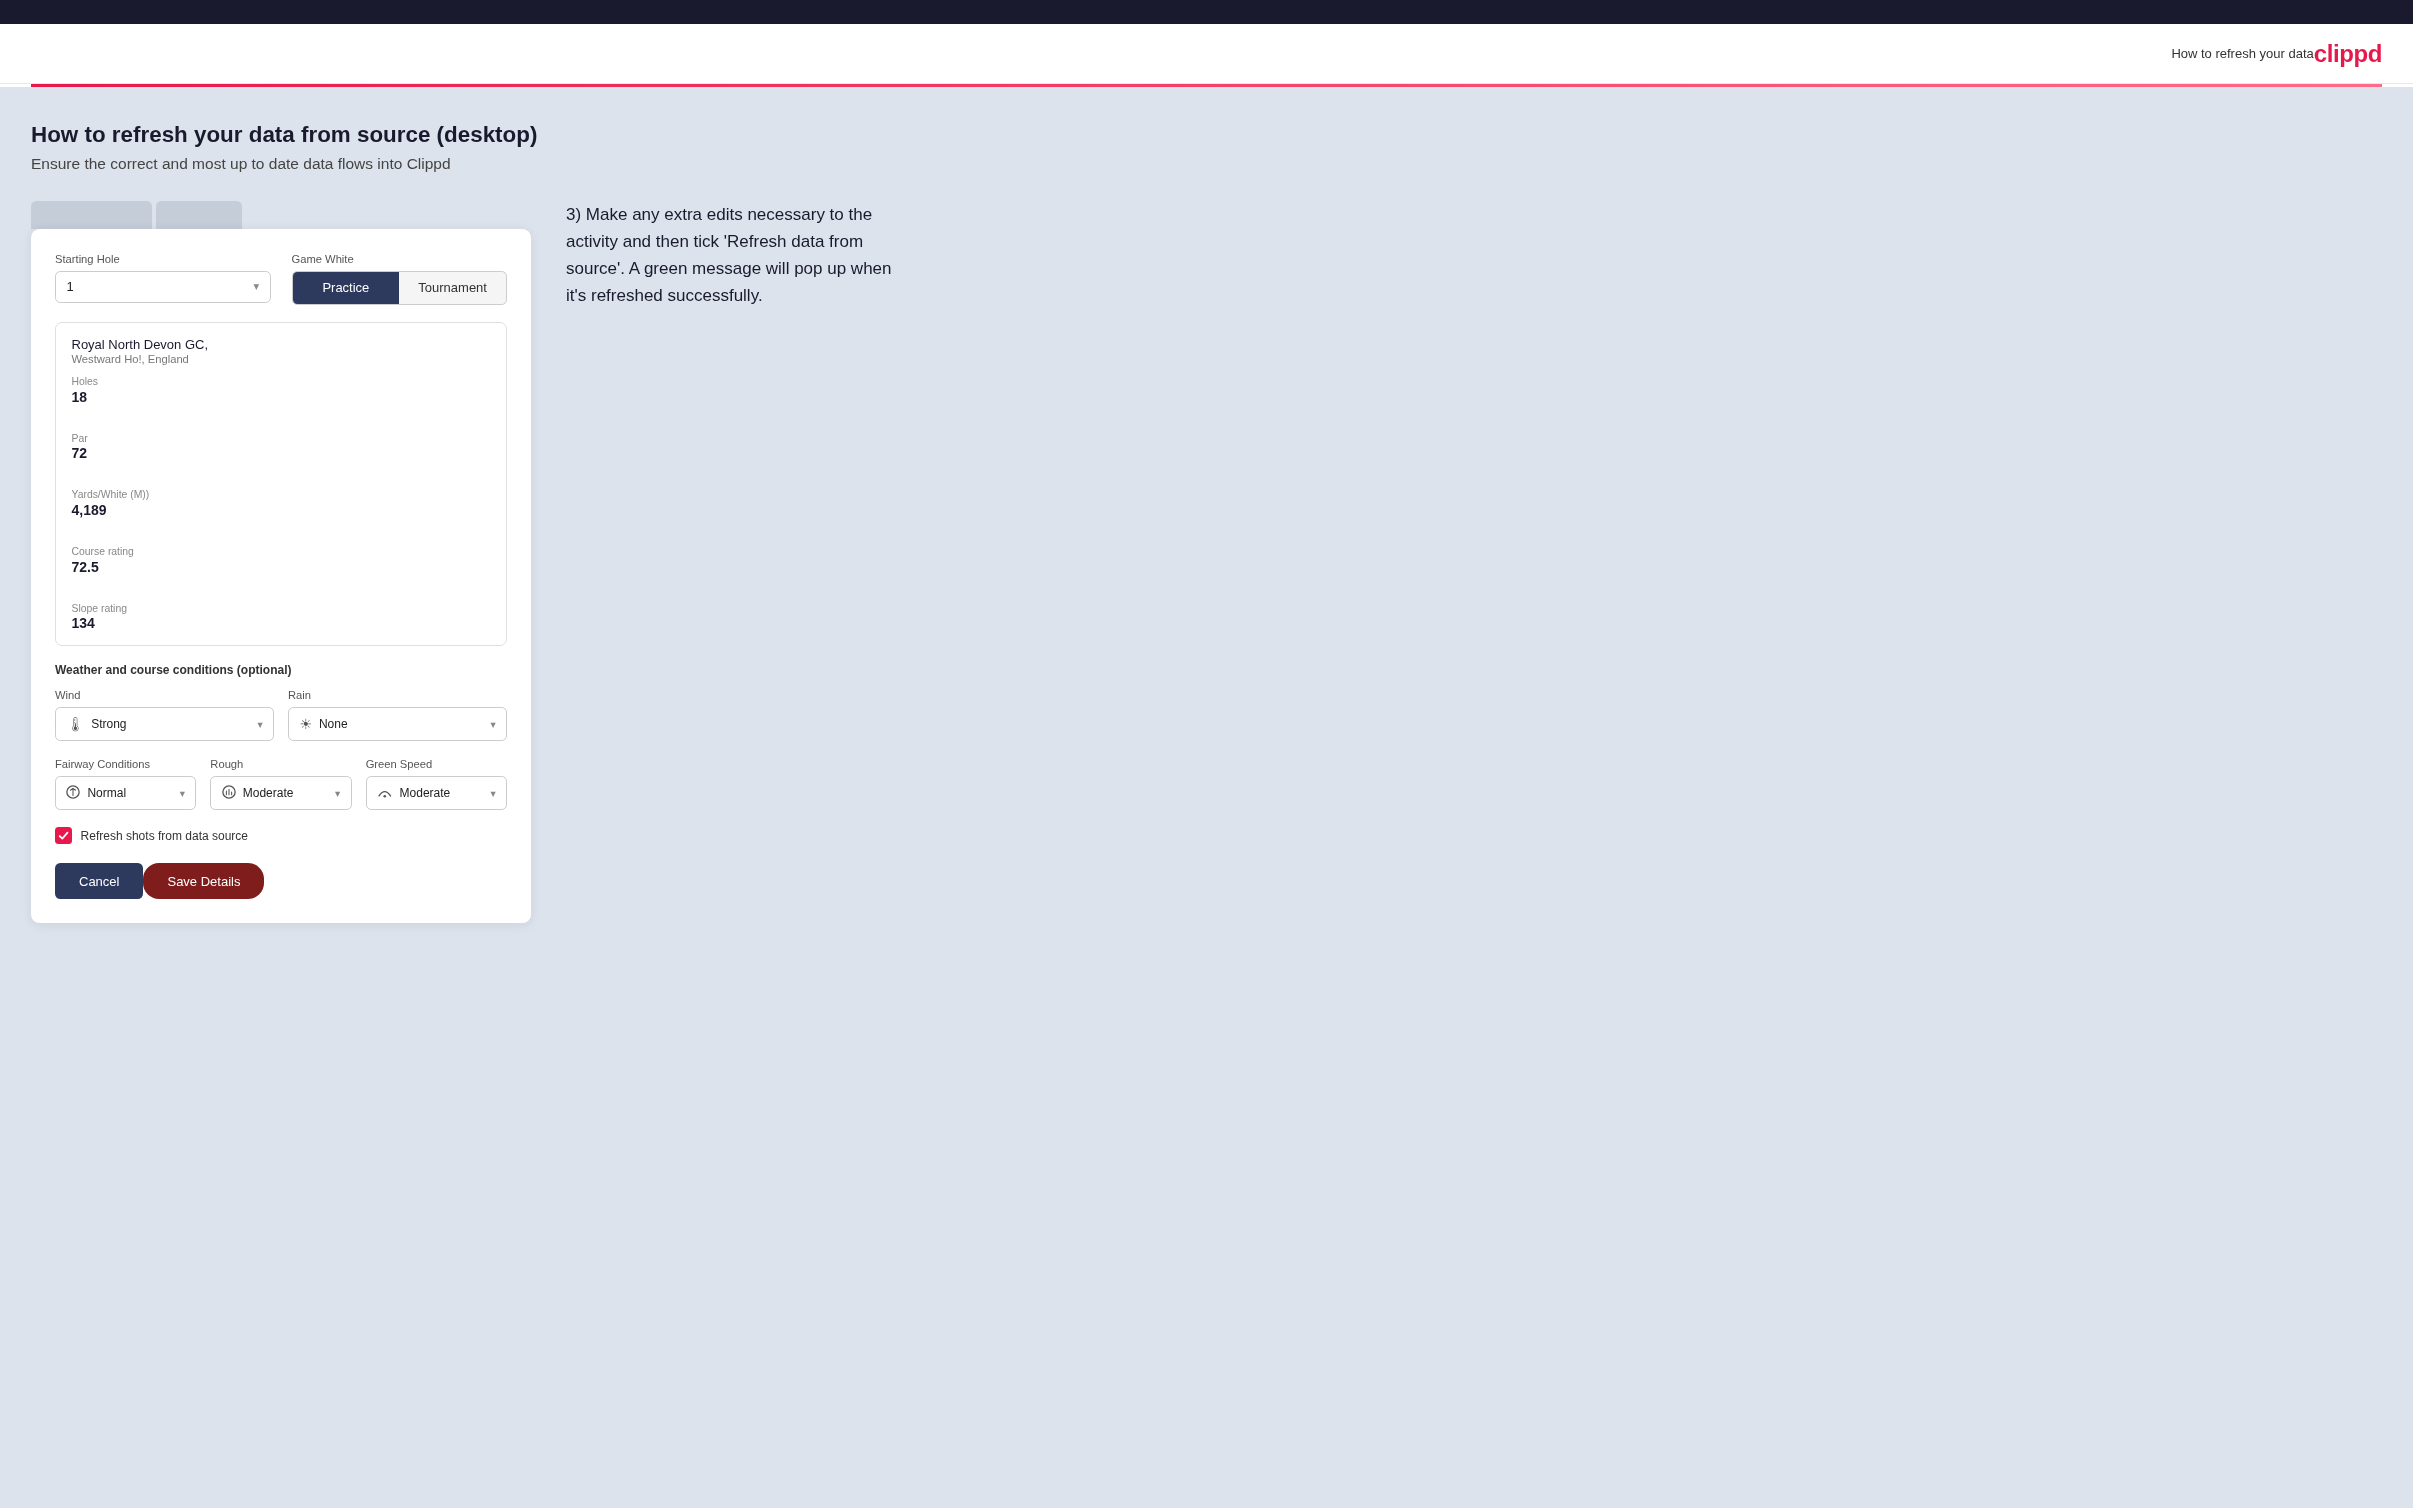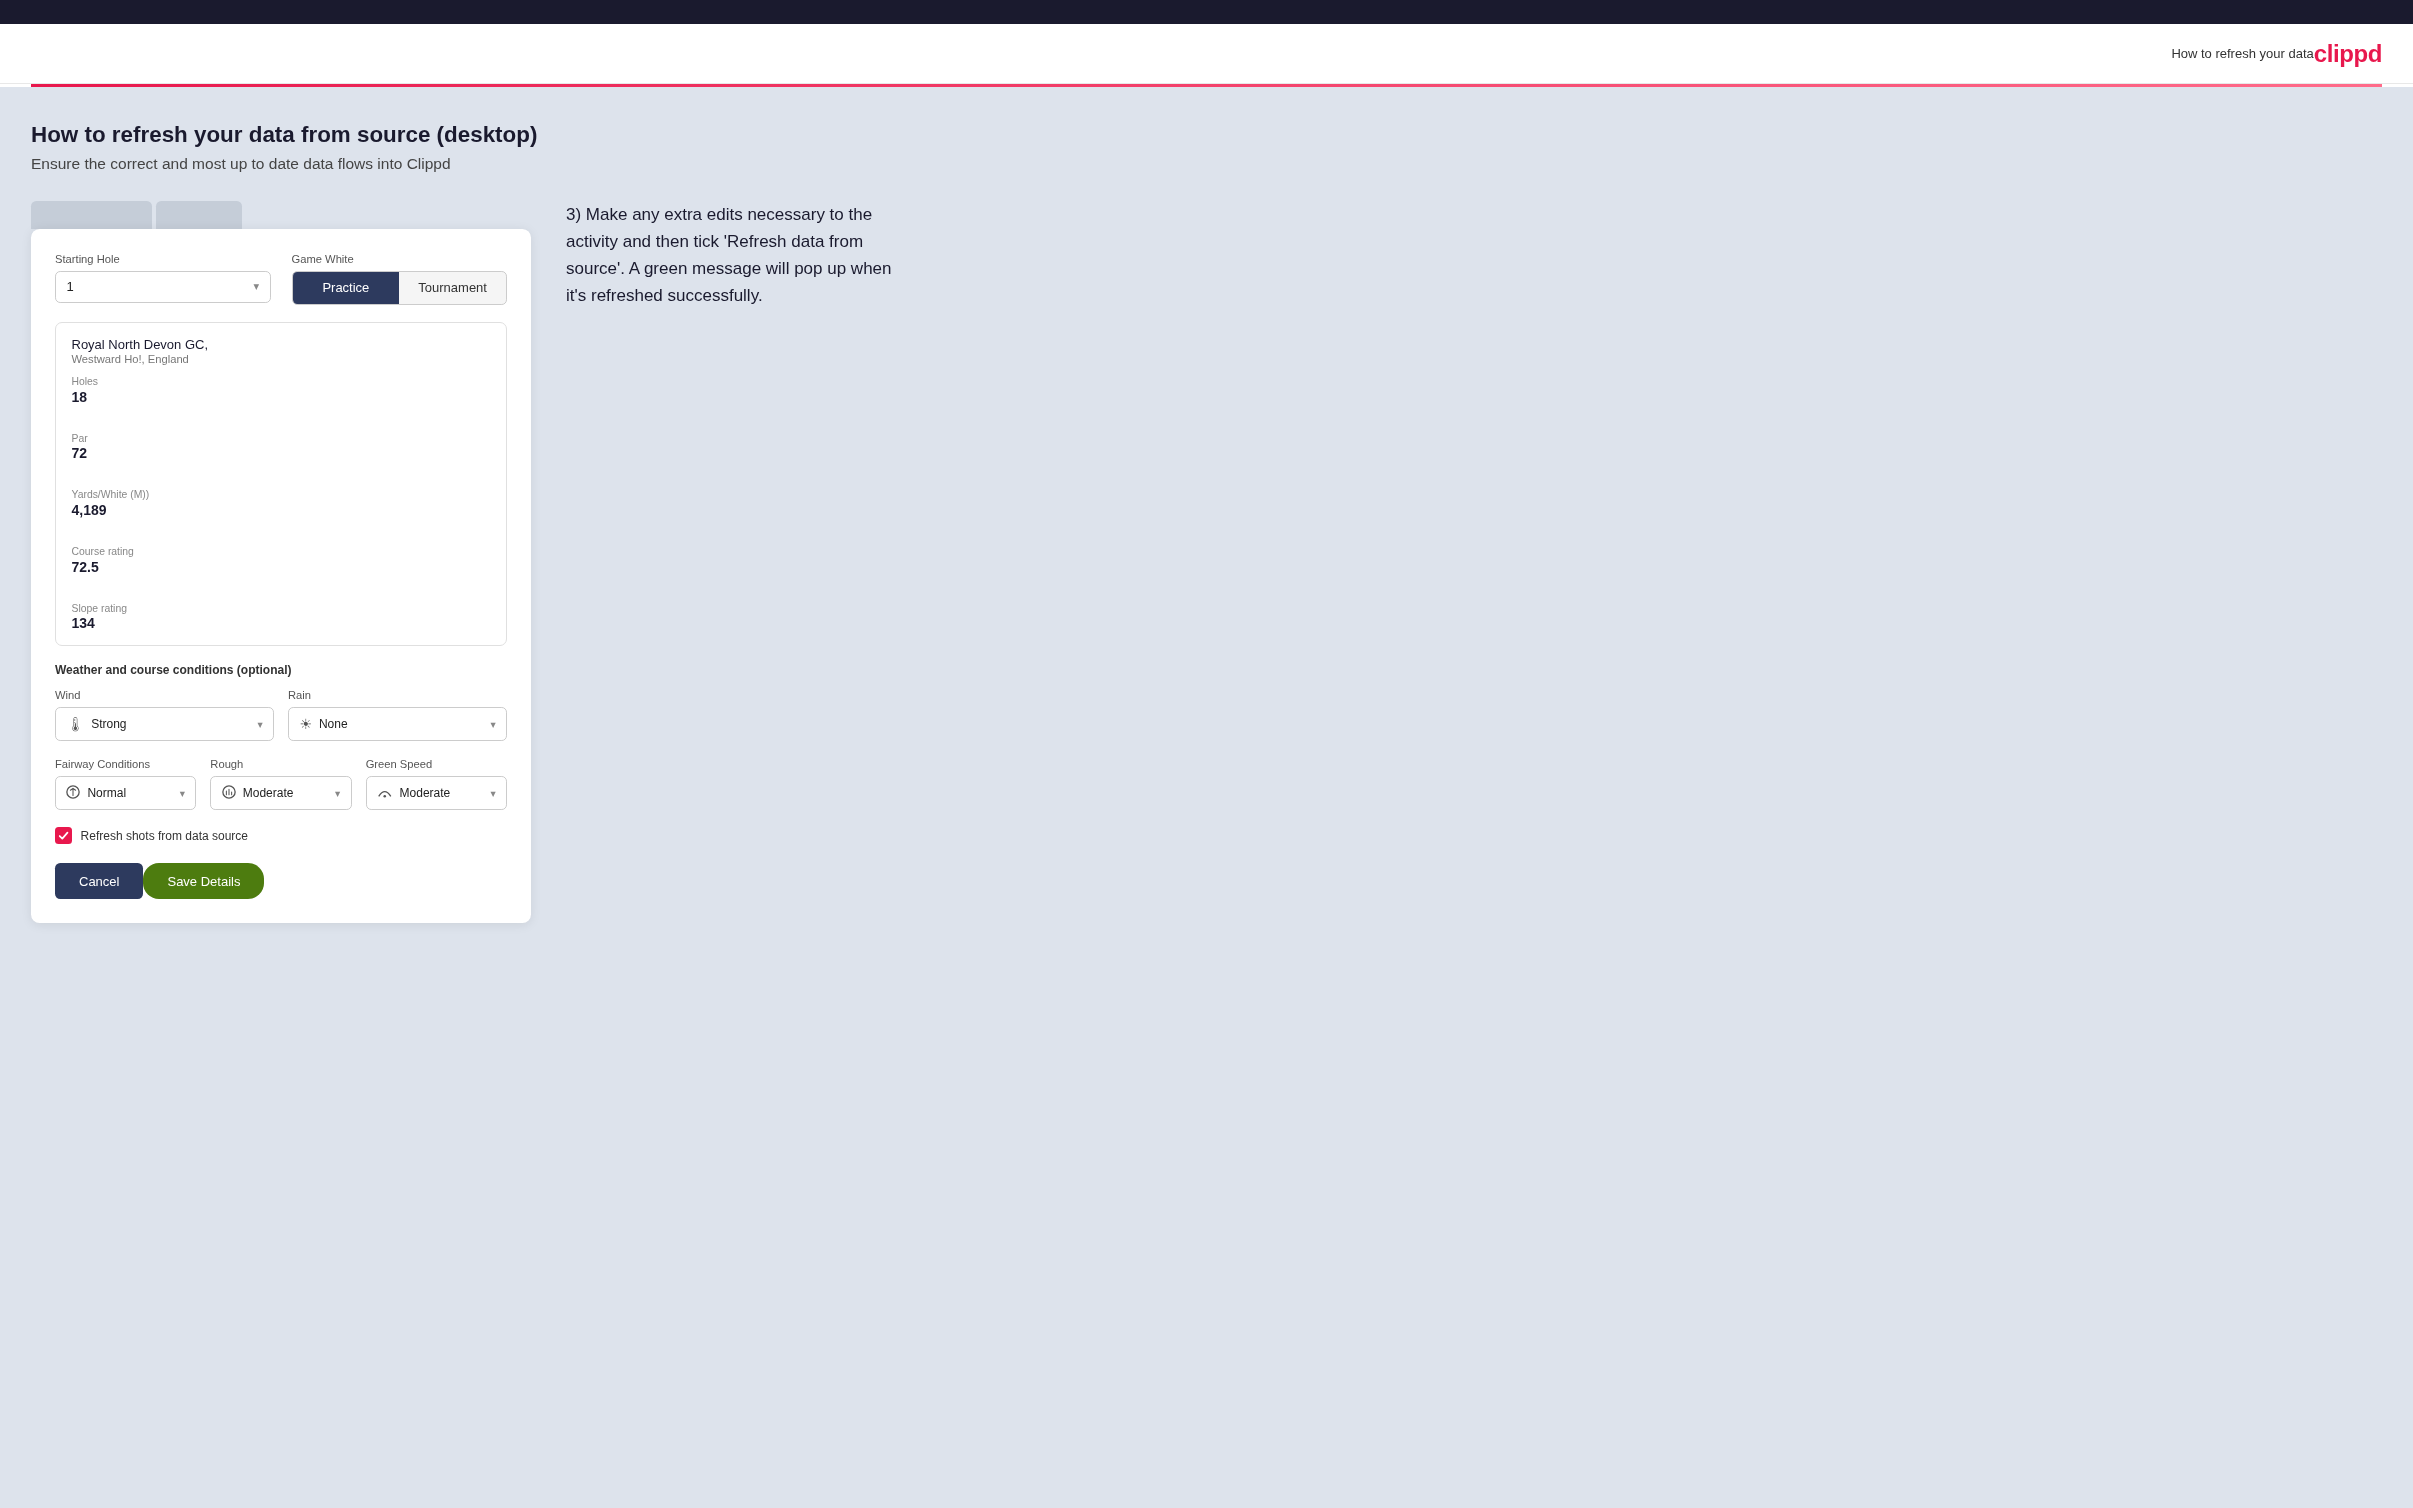--- a/index.html
+++ b/index.html
@@ -281,21 +281,21 @@
       color: #fff;
       border: none;
       border-radius: 5.2px;
       padding: 10.4px 24px;
       font-size: 13px;
       cursor: pointer;
       font-weight: 500;
     }
 
     .btn-save {
-      background: #4d7c0f;
+      background: #7f1d1d;
       color: #fff;
       border: none;
       border-radius: 16px;
       padding: 10.4px 24px;
       font-size: 13px;
       cursor: pointer;
       font-weight: 500;
     }
 
     .side-text {

